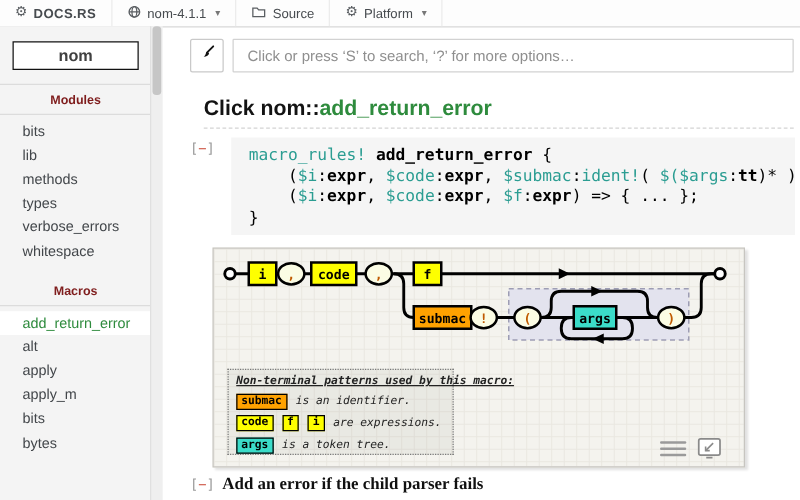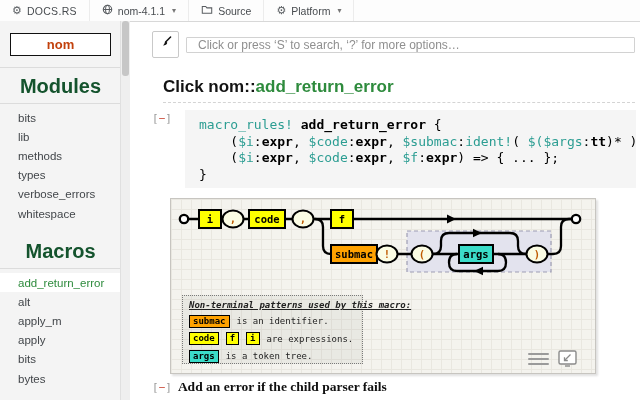--- a/index.html
+++ b/index.html
@@ -4,40 +4,40 @@
 <style>
   html,body{margin:0;padding:0;}
   body{width:640px;height:400px;position:relative;overflow:hidden;background:#fff;
        font-family:"Liberation Sans",sans-serif;-webkit-font-smoothing:antialiased;}
 
   
   .topbar{position:absolute;left:0;top:0;width:640px;height:21px;background:#fdfdfd;
           border-bottom:1px solid #d8d8d8;display:flex;align-items:stretch;font-size:10.5px;color:#484c50;}
   .nav-item{display:flex;align-items:center;gap:5px;padding:0 12px;border-right:1px solid #ececec;cursor:pointer;}
   .nav-item .glyph{font-size:11px;color:#5a5e62;line-height:1;}
-  .brand{font-weight:normal;letter-spacing:.3px;}
+  .brand{font-weight:bold;letter-spacing:.3px;}
   .caret{font-size:8px;color:#777;margin-left:2px;}
 
   
   .sidebar{position:absolute;left:0;top:21px;width:130px;bottom:0;background:#f4f4f4;}
   .side-scroll{position:absolute;right:0;top:0;bottom:0;width:9px;background:#efefef;border-left:1px solid #e0e0e0;}
   .side-thumb{position:absolute;left:1px;top:0;width:7px;height:55px;background:#c6c6c6;border-radius:3px;}
   .side-inner{position:absolute;left:0;top:0;right:9px;bottom:0;overflow:hidden;}
   .crate-box{margin:12px 10px 0 10px;background:#fff;border:1.5px solid #111;text-align:center;
-             font-weight:bold;font-size:13px;color:#c2410c;padding:3px 0;cursor:pointer;}
+             font-weight:bold;font-size:13px;color:#404040;padding:3px 0;cursor:pointer;}
   .side-divider{border-top:1px solid #dcdcdc;margin-top:11px;}
-  .side-heading{font-size:20px;font-weight:bold;color:#14532d;text-align:center;padding:7px 0 5px;cursor:pointer;}
+  .side-heading{font-size:10px;font-weight:bold;color:#7f1d1d;text-align:center;padding:7px 0 5px;cursor:pointer;}
   .side-list{padding:4px 0 2px;}
   .side-item{font-size:11.5px;color:#42464a;padding:3.6px 0 3.6px 18px;cursor:pointer;
              white-space:nowrap;overflow:hidden;}
   .side-item.active{background:#fff;color:#2e8b3d;}
   .mt{margin-top:8px;}
 
   
-  .search-row{position:absolute;left:152px;top:31px;right:5px;height:27px;display:flex;gap:7px;align-items:center;}
+  .search-row{position:absolute;left:152px;top:31px;right:5px;height:27px;display:flex;gap:7px;}
   .brush-btn{width:27px;height:27px;box-sizing:border-box;border:1px solid #c9c9c9;border-radius:2px;
              background:#fff;display:flex;align-items:center;justify-content:center;cursor:pointer;}
   .search-input{flex:1;box-sizing:border-box;border:1px solid #d2d2d2;border-radius:1px;background:#fff;
                 font-family:"Liberation Sans",sans-serif;font-size:12px;color:#555;padding:0 11px;outline:none;}
   .search-input::placeholder{color:#8f8f8f;opacity:1;}
 
   
   .page-title{position:absolute;left:163px;top:77px;font-size:17px;font-weight:bold;color:#131313;}
   .title-name{color:#2e8b3d;cursor:pointer;}
   .title-rule{position:absolute;left:163px;top:102px;right:5px;border-top:1px dashed #d4d4d4;}
@@ -70,21 +70,21 @@
   .rail .terminal{fill:#fff;stroke:#000;stroke-width:2.3;}
   .rail .arrow{fill:#000;stroke:none;}
   .rail .opt-region{fill:#e3e3ee;stroke:#9d9db4;stroke-width:1.2;stroke-dasharray:4 3;}
 
   .legend{position:absolute;left:11px;top:96px;width:181px;height:69px;box-sizing:border-box;
           border:1px dotted #7a7a7a;background:rgba(120,115,100,0.08);
           font-family:"DejaVu Sans Mono",monospace;color:#222;padding:4px 6px;}
   .legend-title{font-size:9px;font-style:italic;font-weight:bold;text-decoration:underline;white-space:nowrap;}
   .legend-row{display:flex;align-items:center;gap:7px;margin-top:4.5px;}
   .legend-box{font-size:9px;font-weight:bold;border:1.6px solid #000;padding:0 3px;line-height:11px;color:#000;}
-  .legend-text{font-size:9px;white-space:nowrap;}
+  .legend-text{font-size:9px;font-style:italic;white-space:nowrap;}
 
   .diagram-menu{position:absolute;left:357px;top:154px;width:21px;cursor:pointer;}
   .diagram-menu .bar{height:2.4px;background:#9a9a9a;border-radius:1px;margin-bottom:2.6px;}
   .diagram-expand{position:absolute;left:385px;top:147px;cursor:pointer;}
 
   
   .doc-line{position:absolute;left:152px;top:379px;display:flex;align-items:baseline;}
   .doc-summary{font-family:"Liberation Serif",serif;font-weight:600;font-size:13.5px;color:#101010;margin-left:6px;}
 </style>
 </head>
@@ -133,22 +133,22 @@
         <div class="side-item">methods</div>
         <div class="side-item">types</div>
         <div class="side-item">verbose_errors</div>
         <div class="side-item">whitespace</div>
       </div>
     <div class="side-heading mt">Macros</div>
     <div class="side-divider" style="margin-top:0;"></div>
     <div class="side-list">
         <div class="side-item active">add_return_error</div>
         <div class="side-item">alt</div>
+        <div class="side-item">apply</div>
         <div class="side-item">apply_m</div>
-        <div class="side-item">apply</div>
         <div class="side-item">bits</div>
         <div class="side-item">bytes</div>
       </div>
   </div>
   <div class="side-scroll">
     <div class="side-thumb"></div>
   </div>
 </div>
 
 <div class="search-row">

